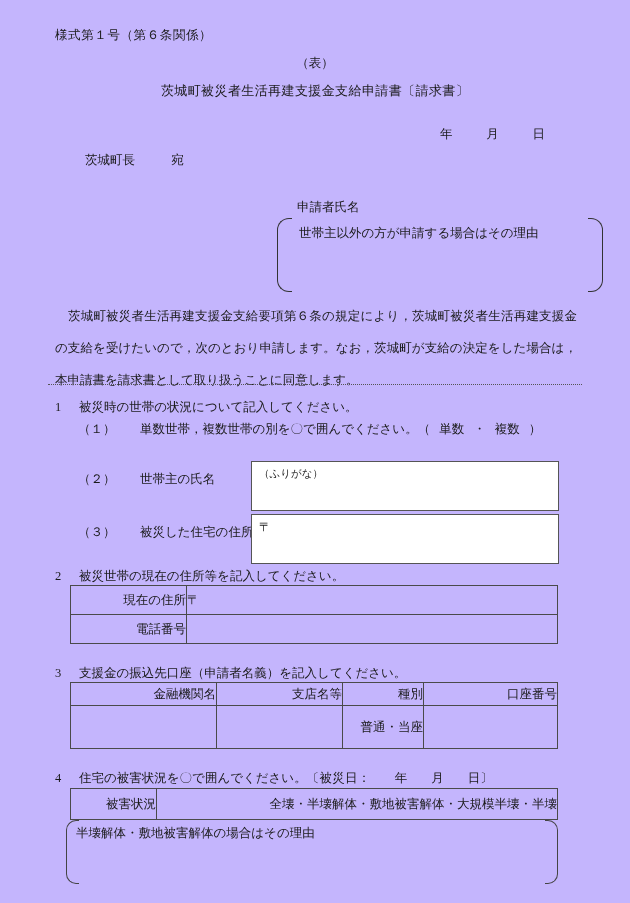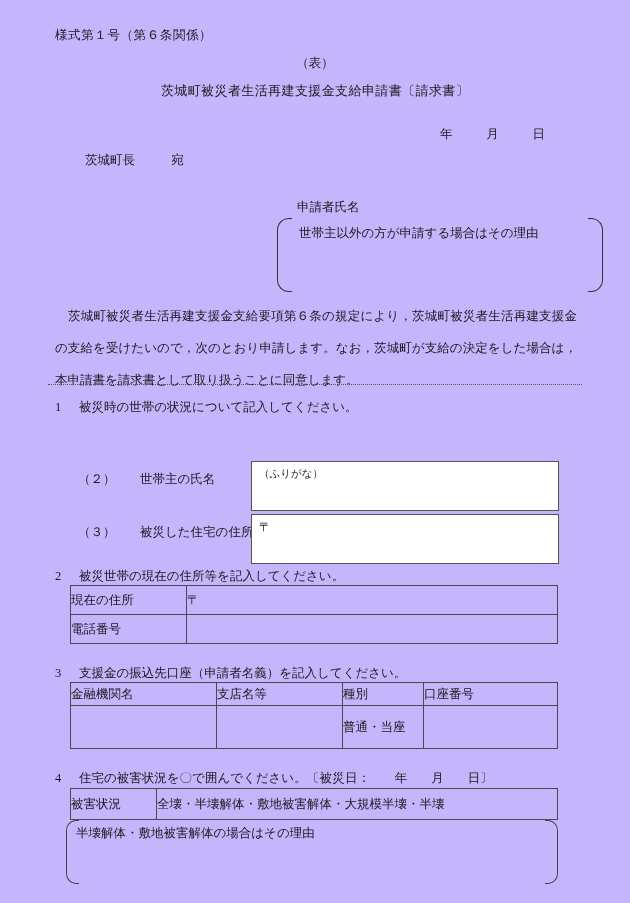--- a/index.html
+++ b/index.html
@@ -152,21 +152,21 @@
     border-collapse: collapse;
     font-size: 12.5px;
     table-layout: fixed;
   }
   table.grid td, table.grid th {
     border: 1.1px solid #4a4a4a;
     font-weight: normal;
     padding: 0;
     vertical-align: middle;
   }
-  td.ctr { text-align: left; }
+  td.ctr { text-align: right; }
   td.lft { text-align: left; padding-left: 8px; vertical-align: top; padding-top: 3px; }
 
   .t-addr { left: 70px; top: 585px; width: 488px; }
   .t-addr td { height: 28px; }
   .t-bank { left: 70px; top: 682px; width: 488px; }
   .t-bank td.hd { height: 22px; }
   .t-bank td.bd { height: 42px; }
   .t-damage { left: 70px; top: 788px; width: 488px; }
   .t-damage td { height: 30px; }
 
@@ -232,20 +232,23 @@
   </div>
 
   <div class="abs body-para">茨城町被災者生活再建支援金支給要項第６条の規定により，茨城町被災者生活再建支援金の支給を受けたいので，次のとおり申請します。なお，茨城町が支給の決定をした場合は，本申請書を請求書として取り扱うことに同意します。</div>
 
   <div class="abs dot-rule"></div>
 
   <div class="abs sec-head s1-head">
     <span class="num">1</span><span>被災時の世帯の状況について記入してください。</span>
   </div>
 
+  <div class="abs sub-item s1-item1">
+    <span class="lbl">（１）</span><span>単数世帯，複数世帯の別を〇で囲んでください。（</span><span class="choice">単数</span><span>・</span><span class="choice">複数</span><span>）</span>
+  </div>
 
   <div class="abs sub-item s1-item2">
     <span class="lbl">（２）</span><span>世帯主の氏名</span>
   </div>
   <div class="abs box-free b-name">
     <span class="ph">（ふりがな）</span>
   </div>
 
   <div class="abs sub-item s1-item3">
     <span class="lbl">（３）</span><span>被災した住宅の住所</span>

